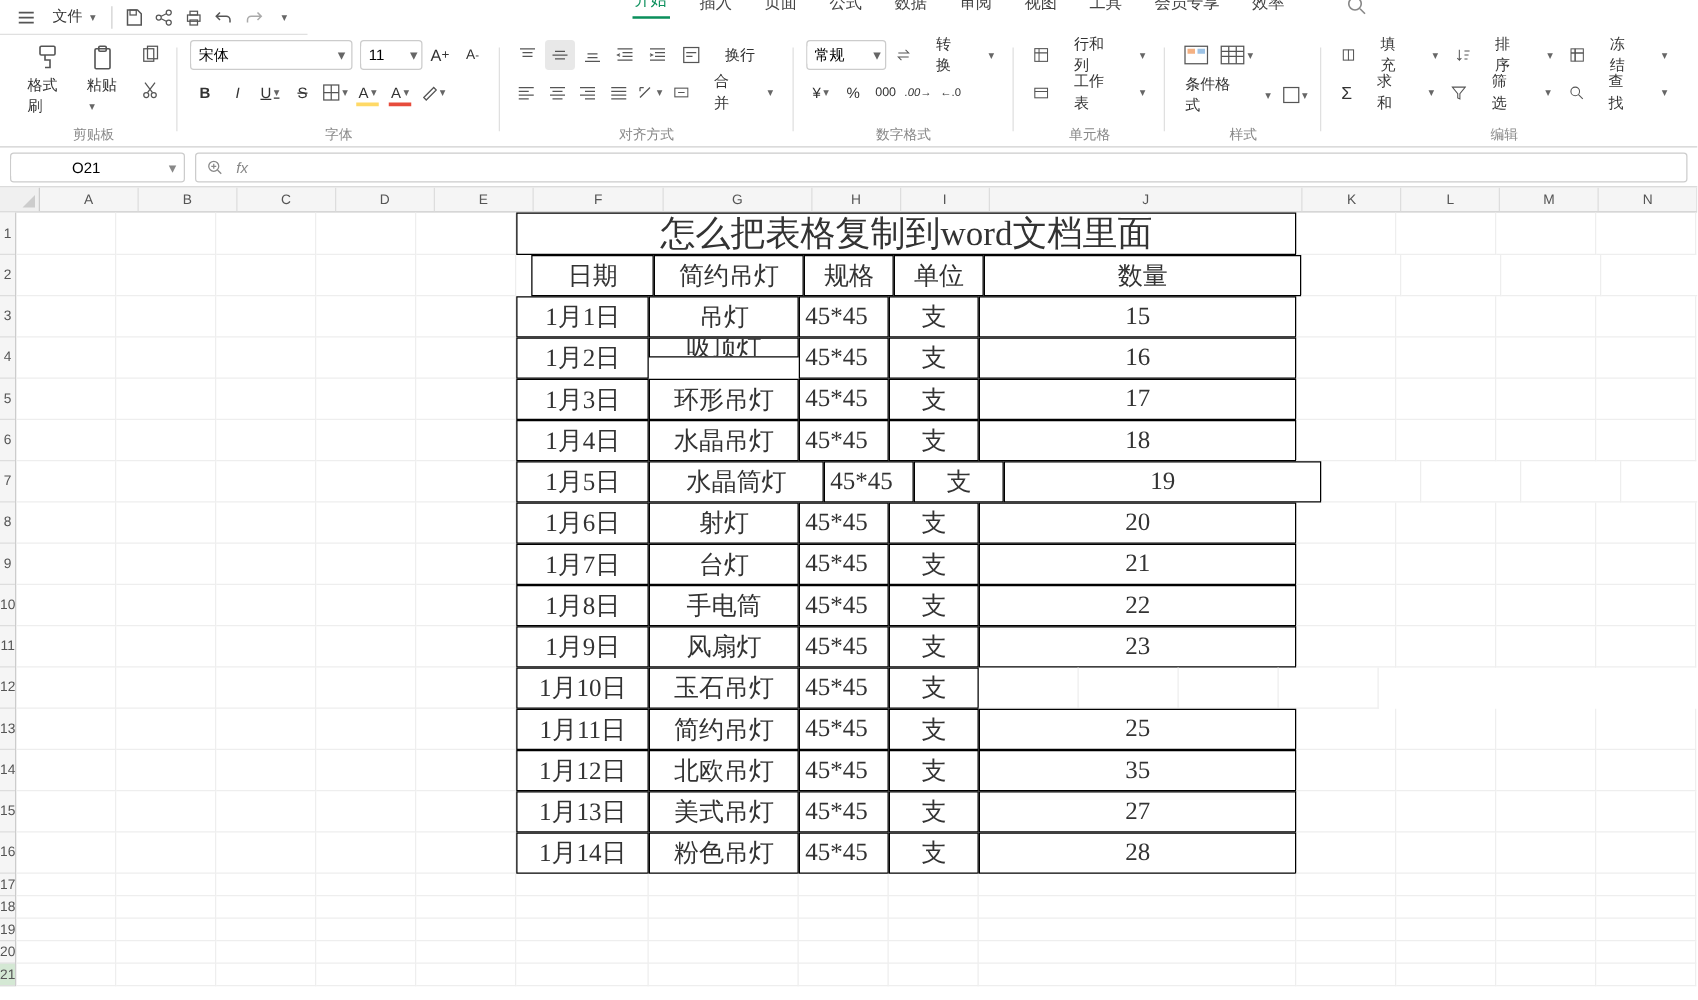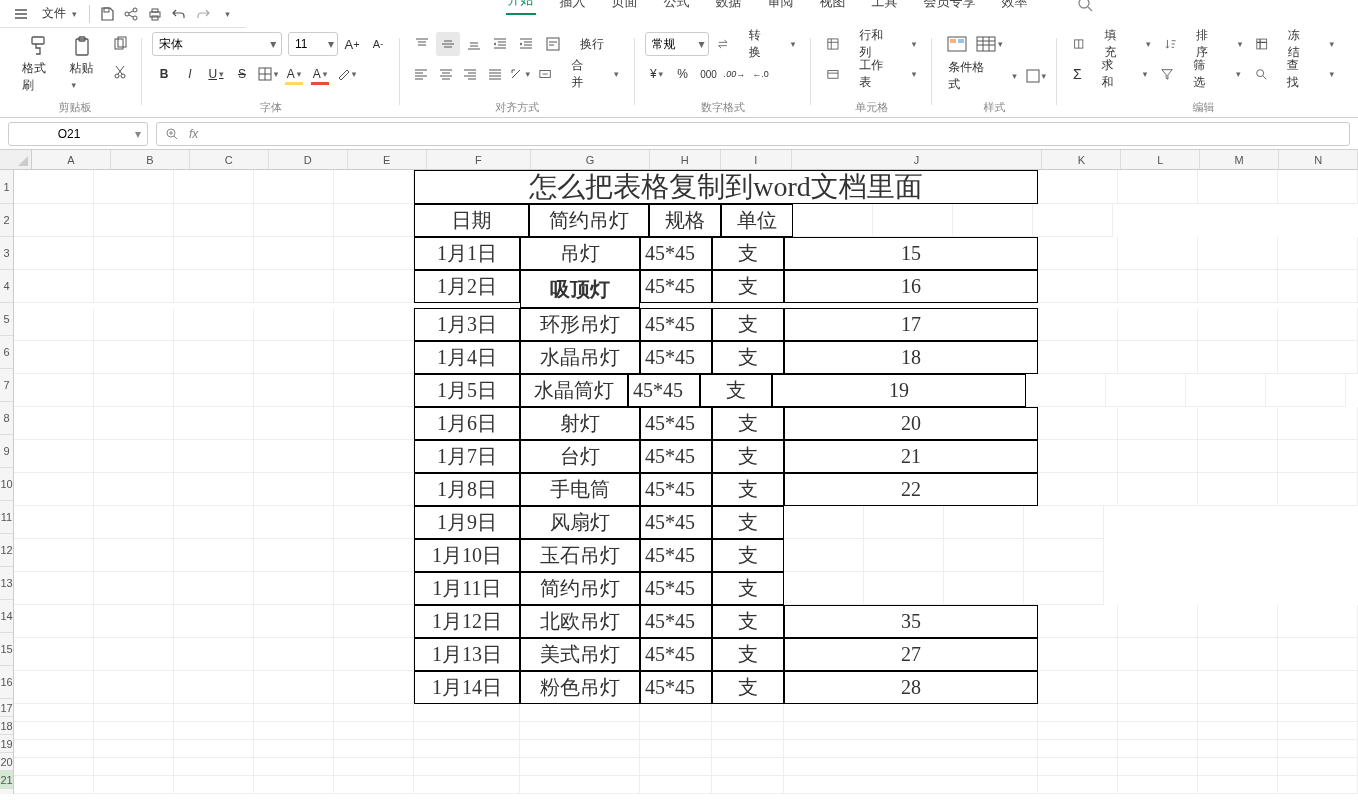--- a/index.html
+++ b/index.html
@@ -511,24 +511,25 @@
           <div class="cell" style="width: 80px; height: 34px;"></div>
           <div class="cell" style="width: 80px; height: 34px;"></div>
           <div class="cell" style="width: 80px; height: 34px;"></div>
         </div>
         <div class="cell-row">
           <div class="cell" style="width: 80px; height: 33px;"></div>
           <div class="cell" style="width: 80px; height: 33px;"></div>
           <div class="cell" style="width: 80px; height: 33px;"></div>
           <div class="cell" style="width: 80px; height: 33px;"></div>
           <div class="cell" style="width: 80px; height: 33px;"></div>
-          <div class="cell hdr-cell" style="width: 115px; height: 33px;">日期</div>
+          <div class="cell hdr-cell" style="width: 98px; height: 33px; margin-left: 12px;">日期</div>
           <div class="cell hdr-cell" style="width: 120px; height: 33px;">简约吊灯</div>
           <div class="cell hdr-cell" style="width: 72px; height: 33px;">规格</div>
           <div class="cell hdr-cell" style="width: 72px; height: 33px;">单位</div>
+          <div class="cell hdr-cell" style="width: 254px; height: 33px;">数量</div>
           <div class="cell" style="width: 80px; height: 33px;"></div>
           <div class="cell" style="width: 80px; height: 33px;"></div>
           <div class="cell" style="width: 80px; height: 33px;"></div>
           <div class="cell" style="width: 80px; height: 33px;"></div>
         </div>
         <div class="cell-row">
           <div class="cell" style="width: 80px; height: 33px;"></div>
           <div class="cell" style="width: 80px; height: 33px;"></div>
           <div class="cell" style="width: 80px; height: 33px;"></div>
           <div class="cell" style="width: 80px; height: 33px;"></div>
@@ -543,21 +544,21 @@
           <div class="cell" style="width: 80px; height: 33px;"></div>
           <div class="cell" style="width: 80px; height: 33px;"></div>
         </div>
         <div class="cell-row">
           <div class="cell" style="width: 80px; height: 33px;"></div>
           <div class="cell" style="width: 80px; height: 33px;"></div>
           <div class="cell" style="width: 80px; height: 33px;"></div>
           <div class="cell" style="width: 80px; height: 33px;"></div>
           <div class="cell" style="width: 80px; height: 33px;"></div>
           <div class="cell data-cell c" style="width: 106px; height: 33px;">1月2日</div>
-          <div class="cell data-cell c" style="width: 120px; height: 38px; font-weight: bold;">吸顶灯</div>
+          <div class="cell data-cell c" style="width: 120px; height: 16px;">吸顶灯</div>
           <div class="cell data-cell l" style="width: 72px; height: 33px;">45*45</div>
           <div class="cell data-cell c" style="width: 72px; height: 33px;">支</div>
           <div class="cell data-cell c" style="width: 254px; height: 33px;">16</div>
           <div class="cell" style="width: 80px; height: 33px;"></div>
           <div class="cell" style="width: 80px; height: 33px;"></div>
           <div class="cell" style="width: 80px; height: 33px;"></div>
           <div class="cell" style="width: 80px; height: 33px;"></div>
         </div>
         <div class="cell-row">
           <div class="cell" style="width: 80px; height: 33px;"></div>
@@ -591,21 +592,21 @@
           <div class="cell" style="width: 80px; height: 33px;"></div>
           <div class="cell" style="width: 80px; height: 33px;"></div>
         </div>
         <div class="cell-row">
           <div class="cell" style="width: 80px; height: 33px;"></div>
           <div class="cell" style="width: 80px; height: 33px;"></div>
           <div class="cell" style="width: 80px; height: 33px;"></div>
           <div class="cell" style="width: 80px; height: 33px;"></div>
           <div class="cell" style="width: 80px; height: 33px;"></div>
           <div class="cell data-cell c" style="width: 106px; height: 33px;">1月5日</div>
-          <div class="cell data-cell c" style="width: 108px; height: 33px;">水晶筒灯</div>
+          <div class="cell data-cell c" style="width: 140px; height: 33px;">水晶筒灯</div>
           <div class="cell data-cell l" style="width: 72px; height: 33px;">45*45</div>
           <div class="cell data-cell c" style="width: 72px; height: 33px;">支</div>
           <div class="cell data-cell c" style="width: 254px; height: 33px;">19</div>
           <div class="cell" style="width: 80px; height: 33px;"></div>
           <div class="cell" style="width: 80px; height: 33px;"></div>
           <div class="cell" style="width: 80px; height: 33px;"></div>
           <div class="cell" style="width: 80px; height: 33px;"></div>
         </div>
         <div class="cell-row">
           <div class="cell" style="width: 80px; height: 33px;"></div>
@@ -658,20 +659,21 @@
         <div class="cell-row">
           <div class="cell" style="width: 80px; height: 33px;"></div>
           <div class="cell" style="width: 80px; height: 33px;"></div>
           <div class="cell" style="width: 80px; height: 33px;"></div>
           <div class="cell" style="width: 80px; height: 33px;"></div>
           <div class="cell" style="width: 80px; height: 33px;"></div>
           <div class="cell data-cell c" style="width: 106px; height: 33px;">1月9日</div>
           <div class="cell data-cell c" style="width: 120px; height: 33px;">风扇灯</div>
           <div class="cell data-cell l" style="width: 72px; height: 33px;">45*45</div>
           <div class="cell data-cell c" style="width: 72px; height: 33px;">支</div>
+          <div class="cell data-cell c" style="width: 254px; height: 33px;">23</div>
           <div class="cell" style="width: 80px; height: 33px;"></div>
           <div class="cell" style="width: 80px; height: 33px;"></div>
           <div class="cell" style="width: 80px; height: 33px;"></div>
           <div class="cell" style="width: 80px; height: 33px;"></div>
         </div>
         <div class="cell-row">
           <div class="cell" style="width: 80px; height: 33px;"></div>
           <div class="cell" style="width: 80px; height: 33px;"></div>
           <div class="cell" style="width: 80px; height: 33px;"></div>
           <div class="cell" style="width: 80px; height: 33px;"></div>
@@ -688,20 +690,21 @@
         <div class="cell-row">
           <div class="cell" style="width: 80px; height: 33px;"></div>
           <div class="cell" style="width: 80px; height: 33px;"></div>
           <div class="cell" style="width: 80px; height: 33px;"></div>
           <div class="cell" style="width: 80px; height: 33px;"></div>
           <div class="cell" style="width: 80px; height: 33px;"></div>
           <div class="cell data-cell c" style="width: 106px; height: 33px;">1月11日</div>
           <div class="cell data-cell c" style="width: 120px; height: 33px;">简约吊灯</div>
           <div class="cell data-cell l" style="width: 72px; height: 33px;">45*45</div>
           <div class="cell data-cell c" style="width: 72px; height: 33px;">支</div>
+          <div class="cell data-cell c" style="width: 254px; height: 33px;">25</div>
           <div class="cell" style="width: 80px; height: 33px;"></div>
           <div class="cell" style="width: 80px; height: 33px;"></div>
           <div class="cell" style="width: 80px; height: 33px;"></div>
           <div class="cell" style="width: 80px; height: 33px;"></div>
         </div>
         <div class="cell-row">
           <div class="cell" style="width: 80px; height: 33px;"></div>
           <div class="cell" style="width: 80px; height: 33px;"></div>
           <div class="cell" style="width: 80px; height: 33px;"></div>
           <div class="cell" style="width: 80px; height: 33px;"></div>

